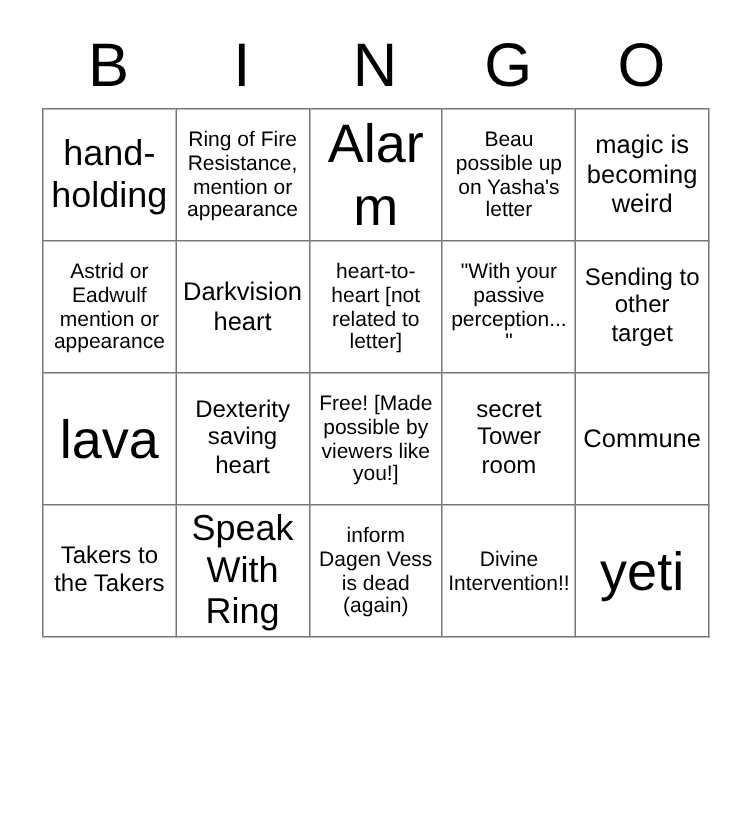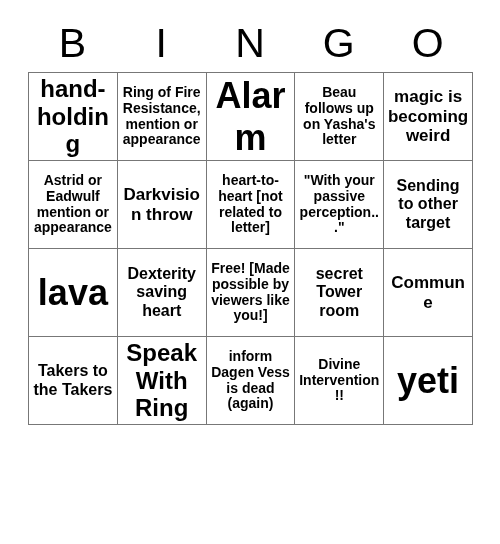--- a/index.html
+++ b/index.html
@@ -63,21 +63,20 @@
     padding: 1px 3px;
     box-sizing: border-box;
     overflow: hidden;
     word-wrap: break-word;
     hyphens: none;
   }
   .cell-text {
     display: block;
     line-height: 1.14;
     color: #000000;
-    font-weight: bold;
   }
 
   
   .fs-xxl  { font-size: 36px; }
   .fs-xl   { font-size: 24px; }
   .fs-lg   { font-size: 16px; }
   .fs-md   { font-size: 17px; }
   .fs-sm   { font-size: 14px; }
   .fs-xs   { font-size: 14px; }
 </style>
@@ -100,32 +99,32 @@
         <td>
             <span class="cell-text fs-xl">hand-holding</span>
           </td>
         <td>
             <span class="cell-text fs-sm">Ring of Fire Resistance, mention or appearance</span>
           </td>
         <td>
             <span class="cell-text fs-xxl">Alarm</span>
           </td>
         <td>
-            <span class="cell-text fs-sm">Beau follows up on Yasha's letter</span>
+            <span class="cell-text fs-sm">Beau possible up on Yasha's letter</span>
           </td>
         <td>
             <span class="cell-text fs-md">magic is becoming weird</span>
           </td>
       </tr>
       <tr>
         <td>
             <span class="cell-text fs-sm">Astrid or Eadwulf mention or appearance</span>
           </td>
         <td>
-            <span class="cell-text fs-md">Darkvision throw</span>
+            <span class="cell-text fs-md">Darkvision heart</span>
           </td>
         <td>
             <span class="cell-text fs-sm">heart-to-heart [not related to letter]</span>
           </td>
         <td>
             <span class="cell-text fs-sm">"With your passive perception..."</span>
           </td>
         <td>
             <span class="cell-text fs-lg">Sending to other target</span>
           </td>

